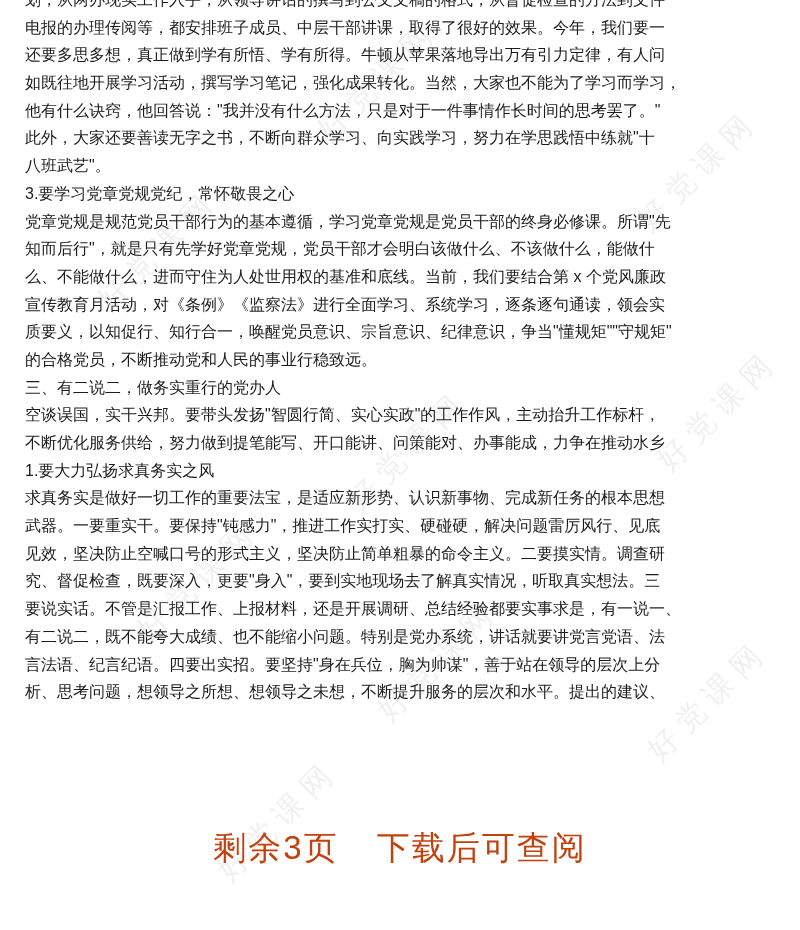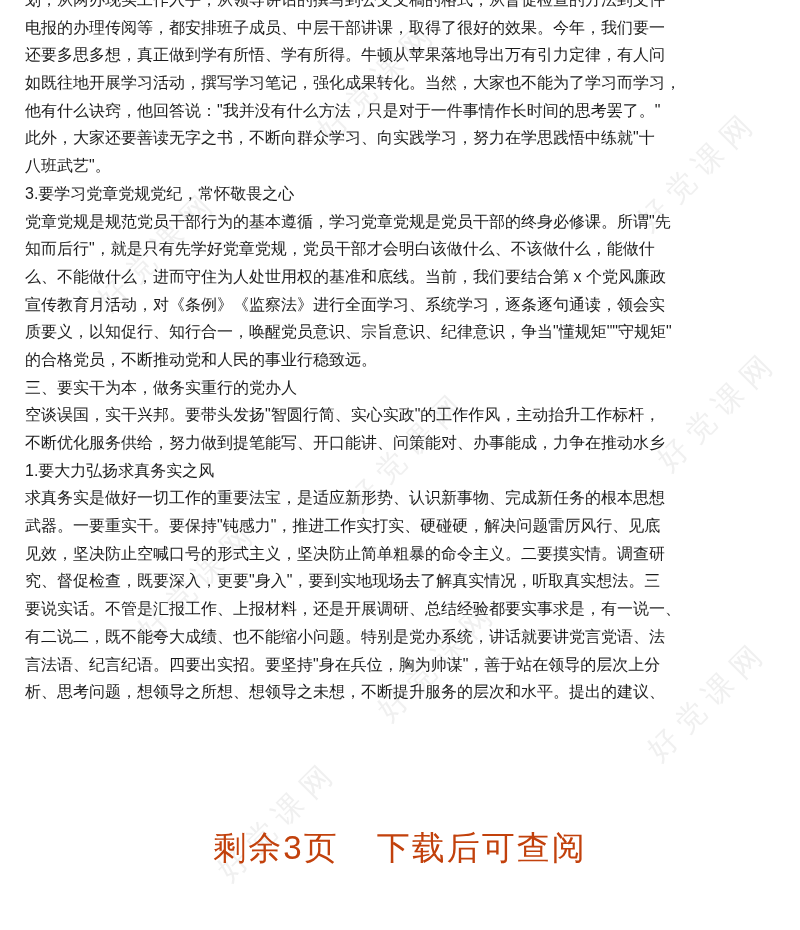--- a/index.html
+++ b/index.html
@@ -93,21 +93,21 @@
     <div class="line">他有什么诀窍，他回答说："我并没有什么方法，只是对于一件事情作长时间的思考罢了。"</div>
     <div class="line">此外，大家还要善读无字之书，不断向群众学习、向实践学习，努力在学思践悟中练就"十</div>
     <div class="line">八班武艺"。</div>
     <div class="line">3.要学习党章党规党纪，常怀敬畏之心</div>
     <div class="line">党章党规是规范党员干部行为的基本遵循，学习党章党规是党员干部的终身必修课。所谓"先</div>
     <div class="line">知而后行"，就是只有先学好党章党规，党员干部才会明白该做什么、不该做什么，能做什</div>
     <div class="line">么、不能做什么，进而守住为人处世用权的基准和底线。当前，我们要结合第 x 个党风廉政</div>
     <div class="line">宣传教育月活动，对《条例》《监察法》进行全面学习、系统学习，逐条逐句通读，领会实</div>
     <div class="line">质要义，以知促行、知行合一，唤醒党员意识、宗旨意识、纪律意识，争当"懂规矩""守规矩"</div>
     <div class="line">的合格党员，不断推动党和人民的事业行稳致远。</div>
-    <div class="line">三、要实干为本，做务实重行的党办人</div>
+    <div class="line">三、有二说二，做务实重行的党办人</div>
     <div class="line">空谈误国，实干兴邦。要带头发扬"智圆行简、实心实政"的工作作风，主动抬升工作标杆，</div>
     <div class="line">不断优化服务供给，努力做到提笔能写、开口能讲、问策能对、办事能成，力争在推动水乡</div>
     <div class="line">1.要大力弘扬求真务实之风</div>
     <div class="line">求真务实是做好一切工作的重要法宝，是适应新形势、认识新事物、完成新任务的根本思想</div>
     <div class="line">武器。一要重实干。要保持"钝感力"，推进工作实打实、硬碰硬，解决问题雷厉风行、见底</div>
     <div class="line">见效，坚决防止空喊口号的形式主义，坚决防止简单粗暴的命令主义。二要摸实情。调查研</div>
     <div class="line">究、督促检查，既要深入，更要"身入"，要到实地现场去了解真实情况，听取真实想法。三</div>
     <div class="line">要说实话。不管是汇报工作、上报材料，还是开展调研、总结经验都要实事求是，有一说一、</div>
     <div class="line">有二说二，既不能夸大成绩、也不能缩小问题。特别是党办系统，讲话就要讲党言党语、法</div>
     <div class="line">言法语、纪言纪语。四要出实招。要坚持"身在兵位，胸为帅谋"，善于站在领导的层次上分</div>

